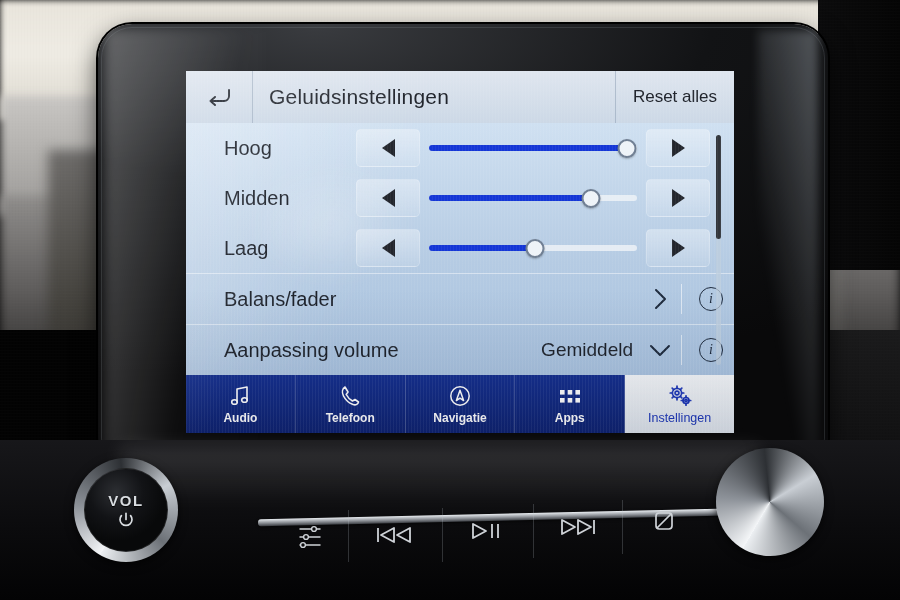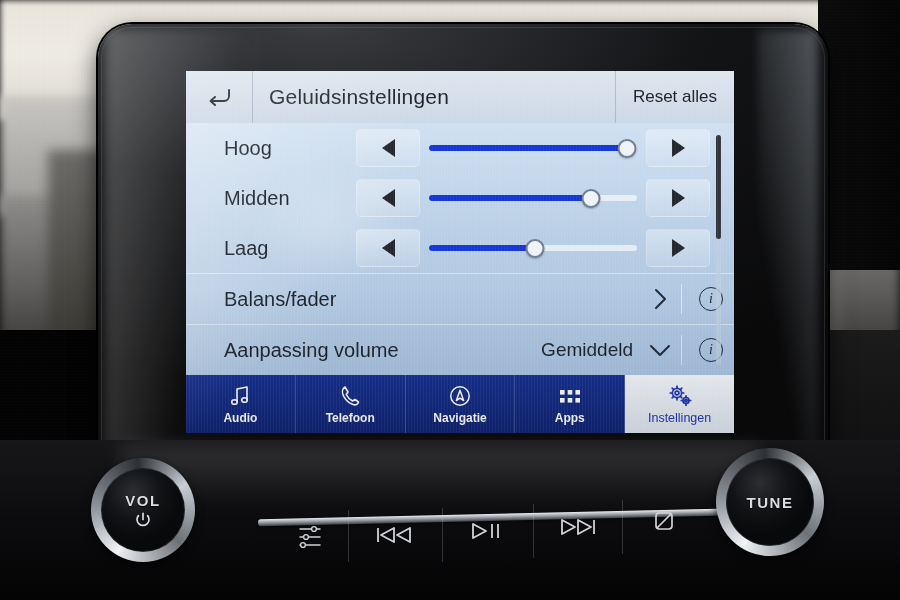--- a/index.html
+++ b/index.html
@@ -441,36 +441,33 @@
 
     <div class="screen-scan"></div>
     <div class="screen-tint"></div>
   </div>
 </div>
 
 <div class="console">
   <div class="console-gloss"></div>
   <div class="chrome-strip"></div>
 
-  <div class="knobwrap" style="left:91px;top:18px;width:104px;height:104px;">
+  <div class="knobwrap" style="left:74px;top:18px;width:104px;height:104px;">
     <div class="knob-ring"></div>
     <div class="knob-face">
       <span class="knob-txt">VOL</span>
       <svg width="18" height="18" viewBox="0 0 18 18">
         <path d="M9 2.4 V8.4" stroke="#d9dde1" stroke-width="1.7" stroke-linecap="round" fill="none"></path>
         <path d="M4.4 4.6 A6 6 0 1 0 13.6 4.6" stroke="#d9dde1" stroke-width="1.7" stroke-linecap="round" fill="none"></path>
       </svg>
     </div>
   </div>
 
   <div class="knobwrap" style="left:716px;top:8px;width:108px;height:108px;">
     <div class="knob-ring"></div>
-    <div class="knob-face">
-      <span class="knob-txt">TUNE</span>
-    </div>
   </div>
 
   <div class="hwbtn" style="left:284px;top:74px;width:52px;height:46px;">
     <svg width="26" height="28" viewBox="0 0 26 28">
       <g stroke="#cfd3d8" stroke-width="1.5" fill="none" stroke-linecap="round">
         <path d="M3 6 H23"></path>
           <path d="M3 14 H23"></path>
           <path d="M3 22 H23"></path>
       </g>
       <g fill="#0b0b0d" stroke="#cfd3d8" stroke-width="1.4">

